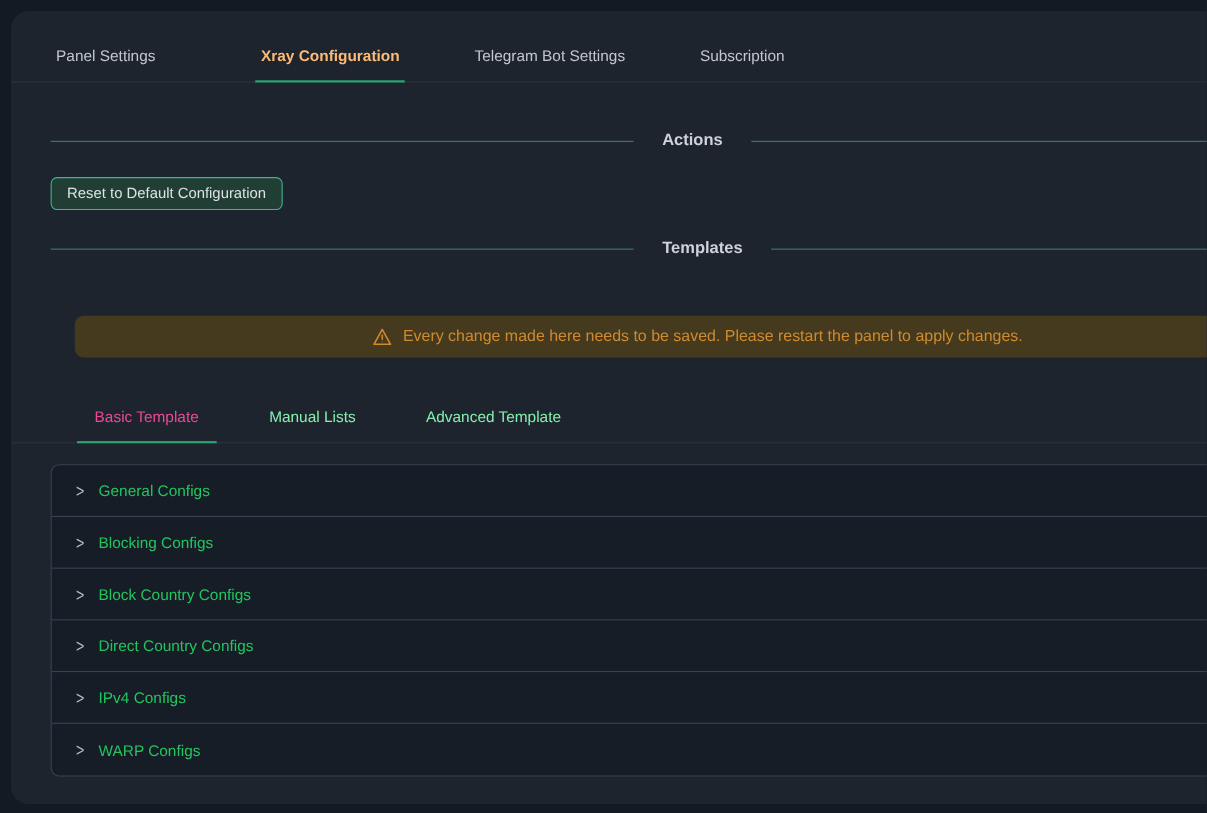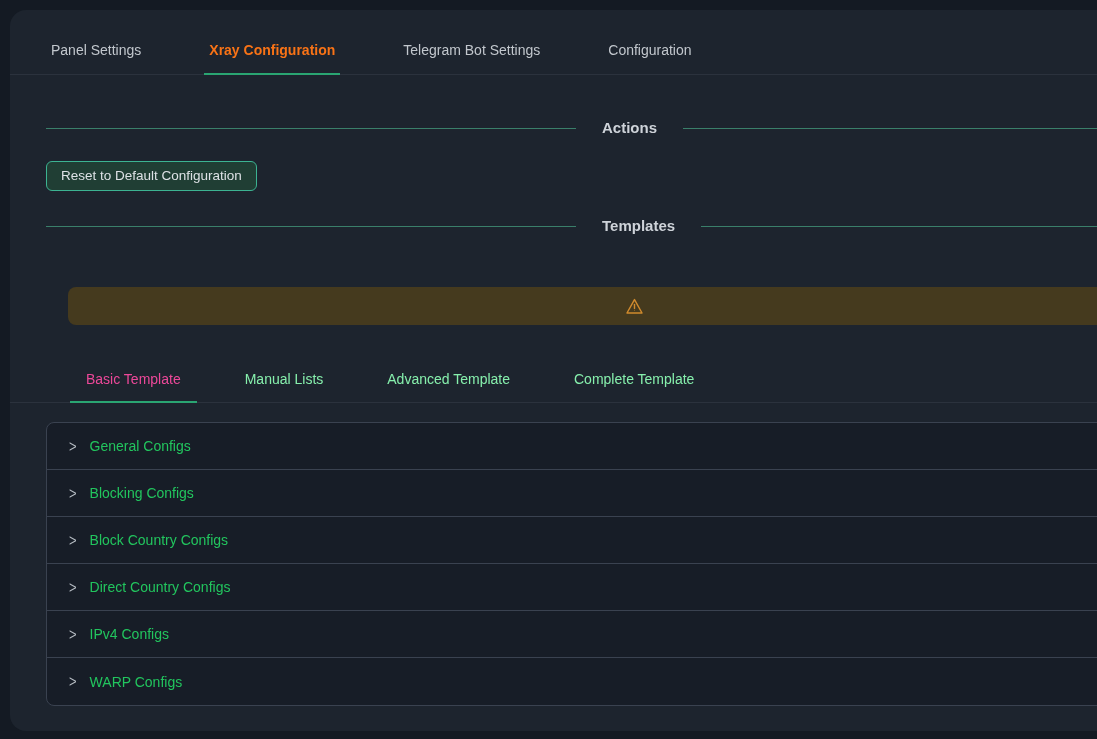--- a/index.html
+++ b/index.html
@@ -23,24 +23,25 @@
     border-bottom:1px solid #2b323d;
   }
   .tab {
     padding:12px 5px 15px;
     font-size:14px;
     color:#c2c7cd;
     cursor:pointer;
     white-space:nowrap;
   }
   .tab.active {
-    color:#f97316;
+    color:#fdba74;
     font-weight:700;
     border-bottom:2px solid #2aa572;
     margin-bottom:-1px;
+    margin-left:28px;
   }
   
   .divider { display:flex; align-items:center; }
   .divider .line-l { width:530px; margin-left:36px; height:1px; background:#3a7f6a; }
   .divider .line-r { flex:1; height:1px; background:#3a7f6a; }
   .divider .d-text {
     margin:0 26px; font-size:15px; font-weight:700; color:#ced3d9;
     line-height:22px; white-space:nowrap;text-align:center;
   }
   .divider.actions { margin-top:42px; }
@@ -119,21 +120,21 @@
 </head>
 <body>
 
 <div class="card">
 
   
   <div class="tabbar">
     <div class="tab">Panel Settings</div>
     <div class="tab active">Xray Configuration</div>
     <div class="tab">Telegram Bot Settings</div>
-    <div class="tab">Configuration</div>
+    <div class="tab">Subscription</div>
   </div>
 
   
   <div class="divider actions">
     <div class="line-l"></div>
     <div class="d-text">Actions</div>
     <div class="line-r"></div>
   </div>
 
   
@@ -146,28 +147,28 @@
     <div class="line-r"></div>
   </div>
 
   
   <div class="warn-banner">
     <svg class="warn-icon" viewBox="0 0 24 24" fill="none" stroke="#d08a2d" stroke-width="1.8" stroke-linejoin="round" stroke-linecap="round">
       <path d="M12 3.2 L21.5 20.2 H2.5 Z"></path>
       <line x1="12" y1="9.5" x2="12" y2="14.5"></line>
       <circle cx="12" cy="17.2" r="0.6" fill="#d08a2d" stroke="none"></circle>
     </svg>
+    <span>Every change made here needs to be saved. Please restart the panel to apply changes.</span>
   </div>
 
   
   <div class="subtabs">
     <div class="subtab active">Basic Template</div>
     <div class="subtab">Manual Lists</div>
     <div class="subtab">Advanced Template</div>
-    <div class="subtab">Complete Template</div>
   </div>
 
   
   <div class="collapse">
     <div class="crow">
       <span class="chev">&gt;</span>
       <span class="lbl">General Configs</span>
     </div>
     <div class="crow">
       <span class="chev">&gt;</span>

